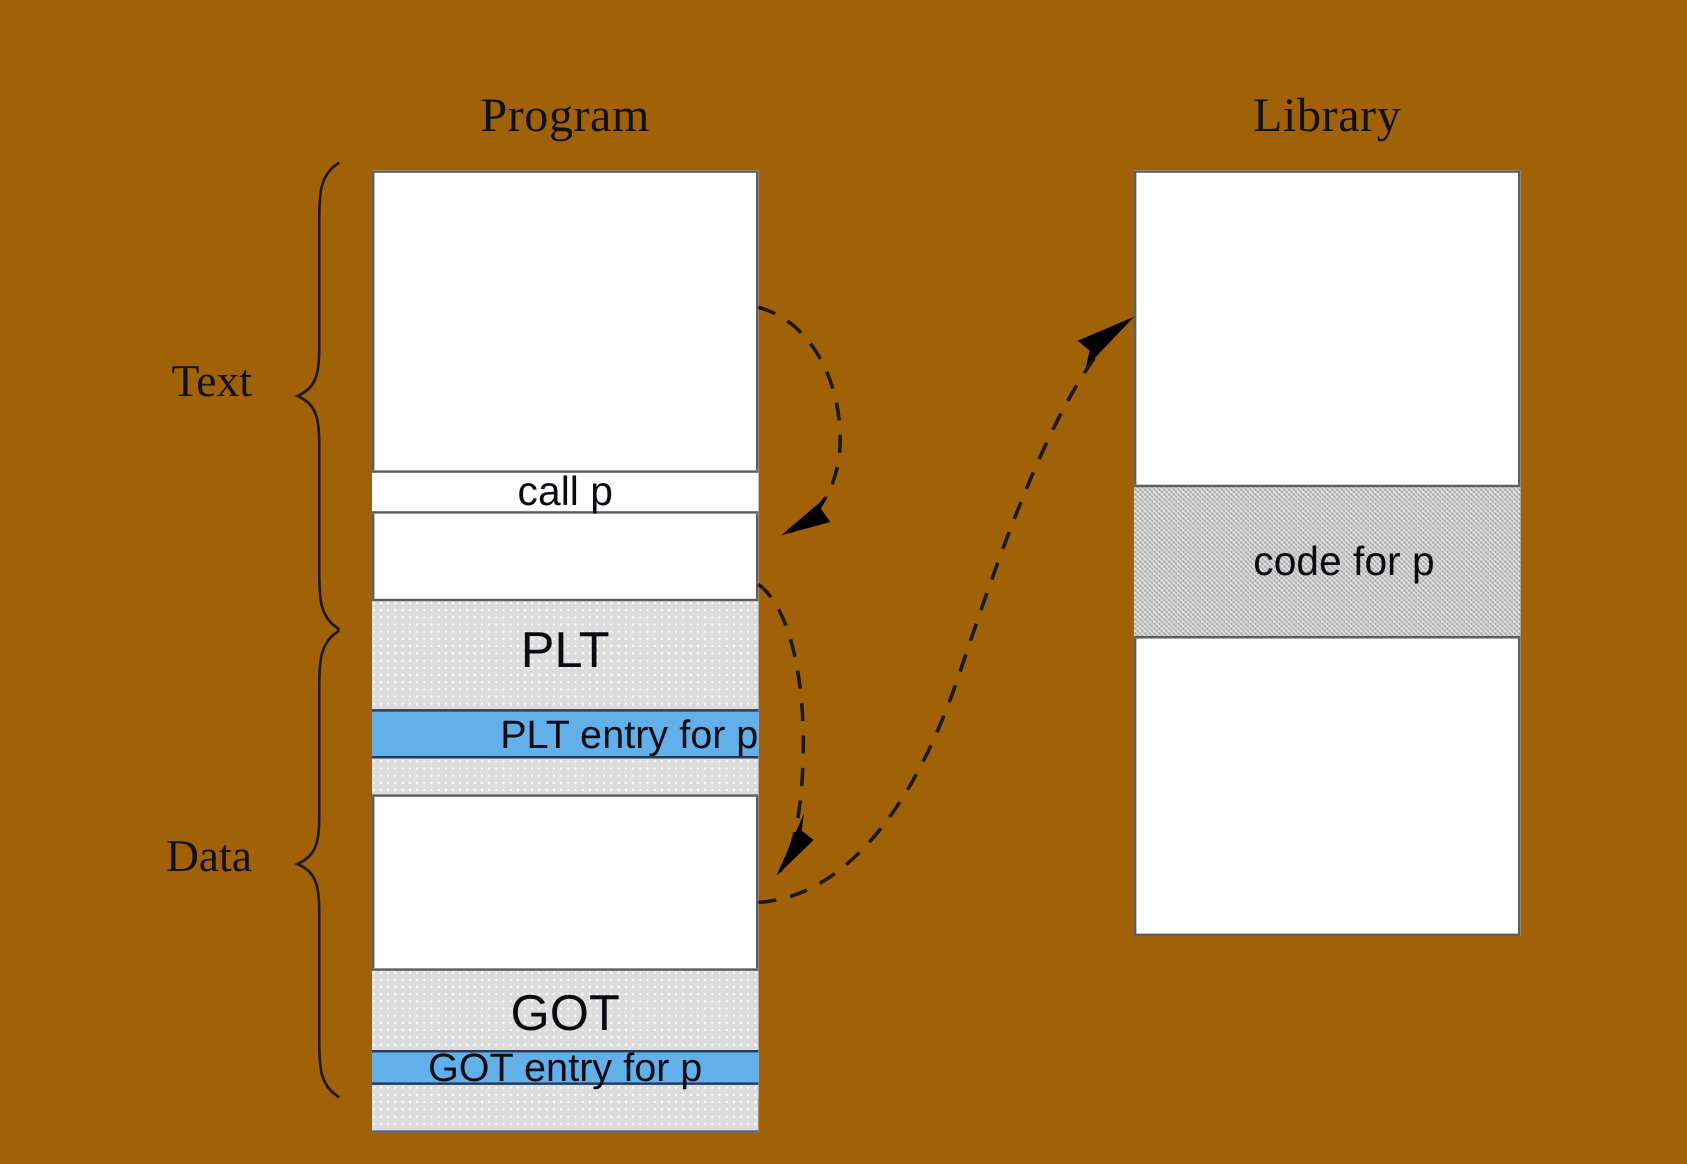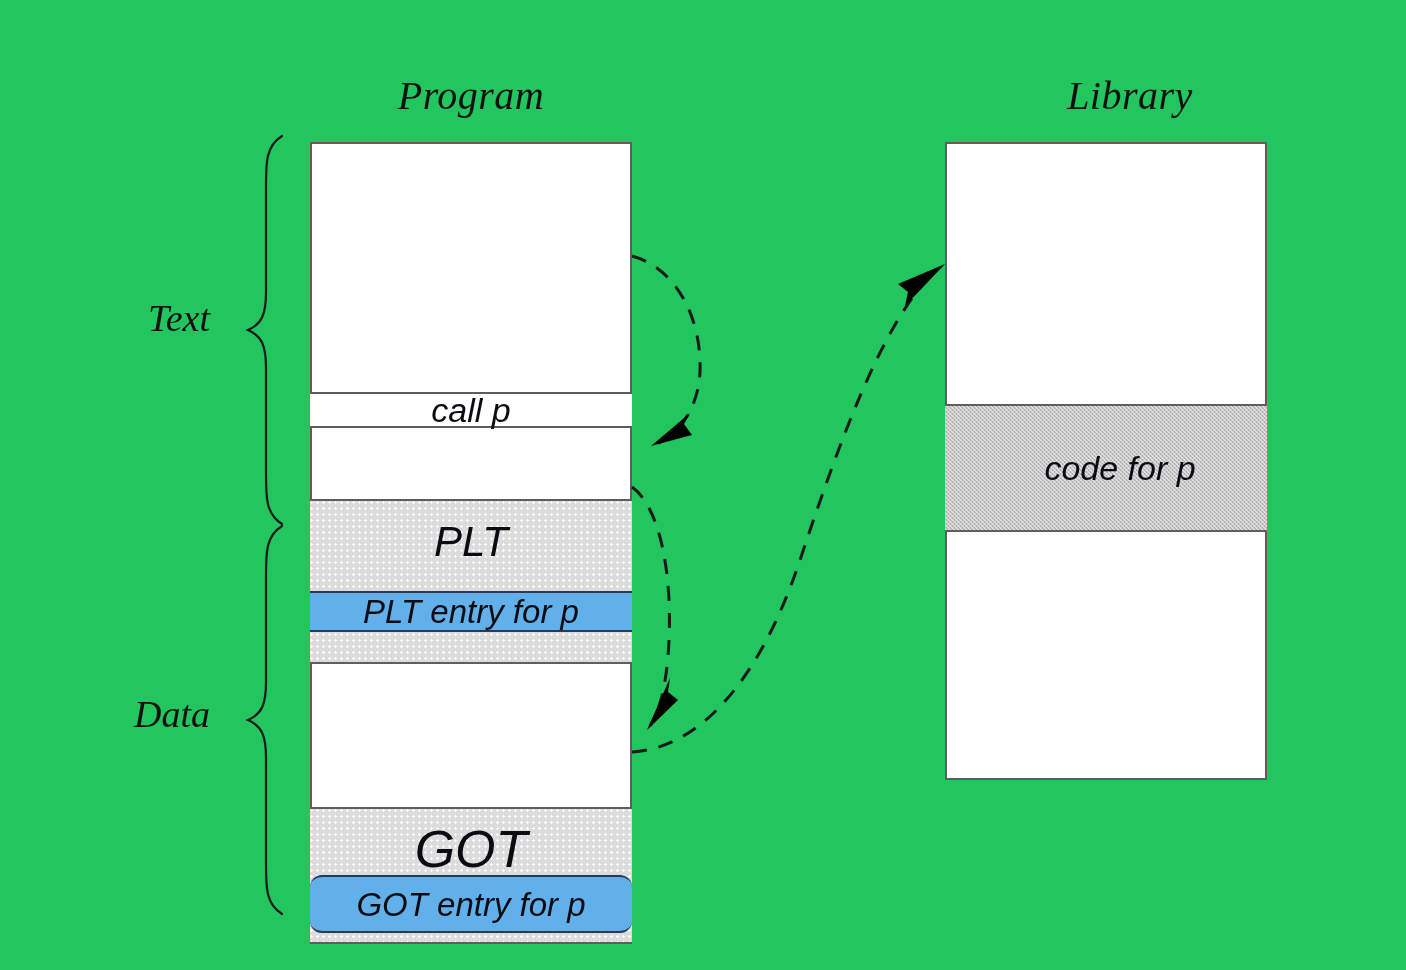--- a/index.html
+++ b/index.html
@@ -4,38 +4,37 @@
 <style>
   html, body {
     margin: 0;
     padding: 0;
     background: #ffffff;
   }
   #stage {
     position: relative;
     width: 1406px;
     height: 970px;
-    background: #22c55e;
+    background: #a16207;
     overflow: hidden;
     font-family: "Liberation Sans", sans-serif;
-    font-style: italic;
   }
 
   
   .col-title {
     position: absolute;
     font-family: "Liberation Serif", serif;
     font-size: 40px;
     color: #111111;
     white-space: nowrap;
     text-align: center;
     letter-spacing: 0.5px;
   }
   #title-program { left: 310px; top: 72px; width: 322px; }
-  #title-library { left: 969px; top: 72px; width: 322px; }
+  #title-library { left: 945px; top: 72px; width: 322px; }
 
   
   .side-label {
     position: absolute;
     font-family: "Liberation Serif", serif;
     font-size: 38px;
     color: #111111;
     white-space: nowrap;
     text-align: right;
   }
@@ -99,29 +98,29 @@
   
   .band-blue {
     background: #62b0ea;
     border-top: 2px solid #2a3a55;
     border-bottom: 2px solid #2a3a55;
   }
 
   
   #band-call-p      { top: 248px;  height: 36px; }
   #band-plt         { top: 355px;  height: 165px; }
-  #band-plt-entry   { top: 447px;  height: 41px; }
+  #band-plt-entry   { top: 447px;  height: 41px; justify-content: flex-end; }
   #band-got         { top: 663px;  height: 137px; }
-  #band-got-entry   { top: 731px;  height: 58px; border-radius: 12px; }
+  #band-got-entry   { top: 731px;  height: 29px; }
   #band-code-for-p  { top: 260px;  height: 128px; padding-left: 28px; }
 
   .label-call-p     { font-size: 34px; }
   .label-plt        { font-size: 42px; position: absolute; top: 20px; }
   .label-plt-entry  { font-size: 33px; }
-  .label-got        { font-size: 52px; position: absolute; top: 14px; }
+  .label-got        { font-size: 42px; position: absolute; top: 14px; }
   .label-got-entry  { font-size: 33px; }
   .label-code-for-p { font-size: 34px; }
 
   
   #arrows {
     position: absolute;
     left: 0; top: 0;
     width: 1406px; height: 970px;
     pointer-events: none;
   }

